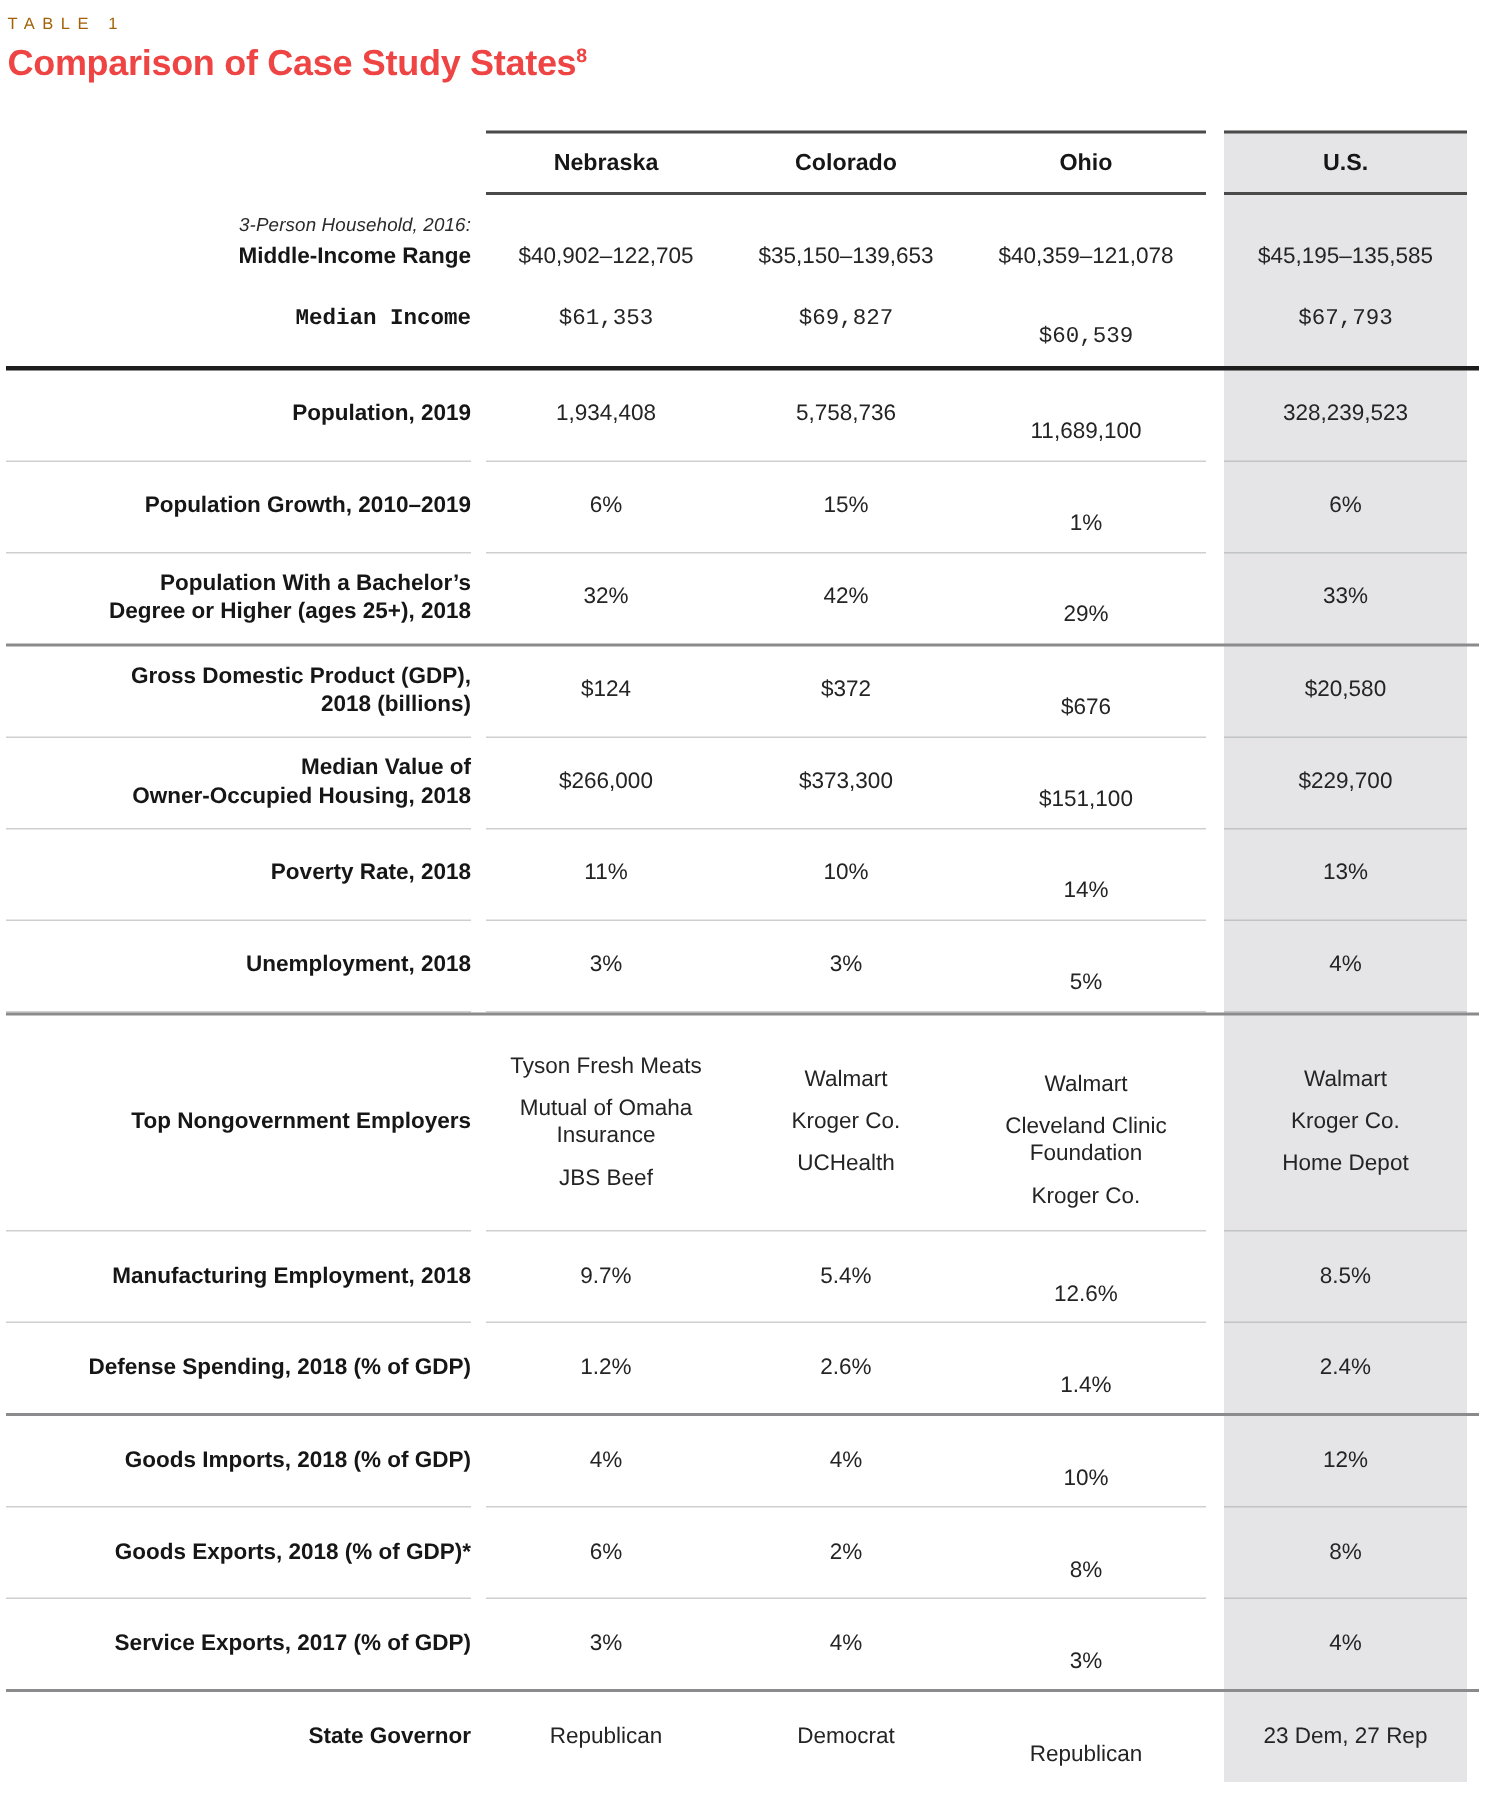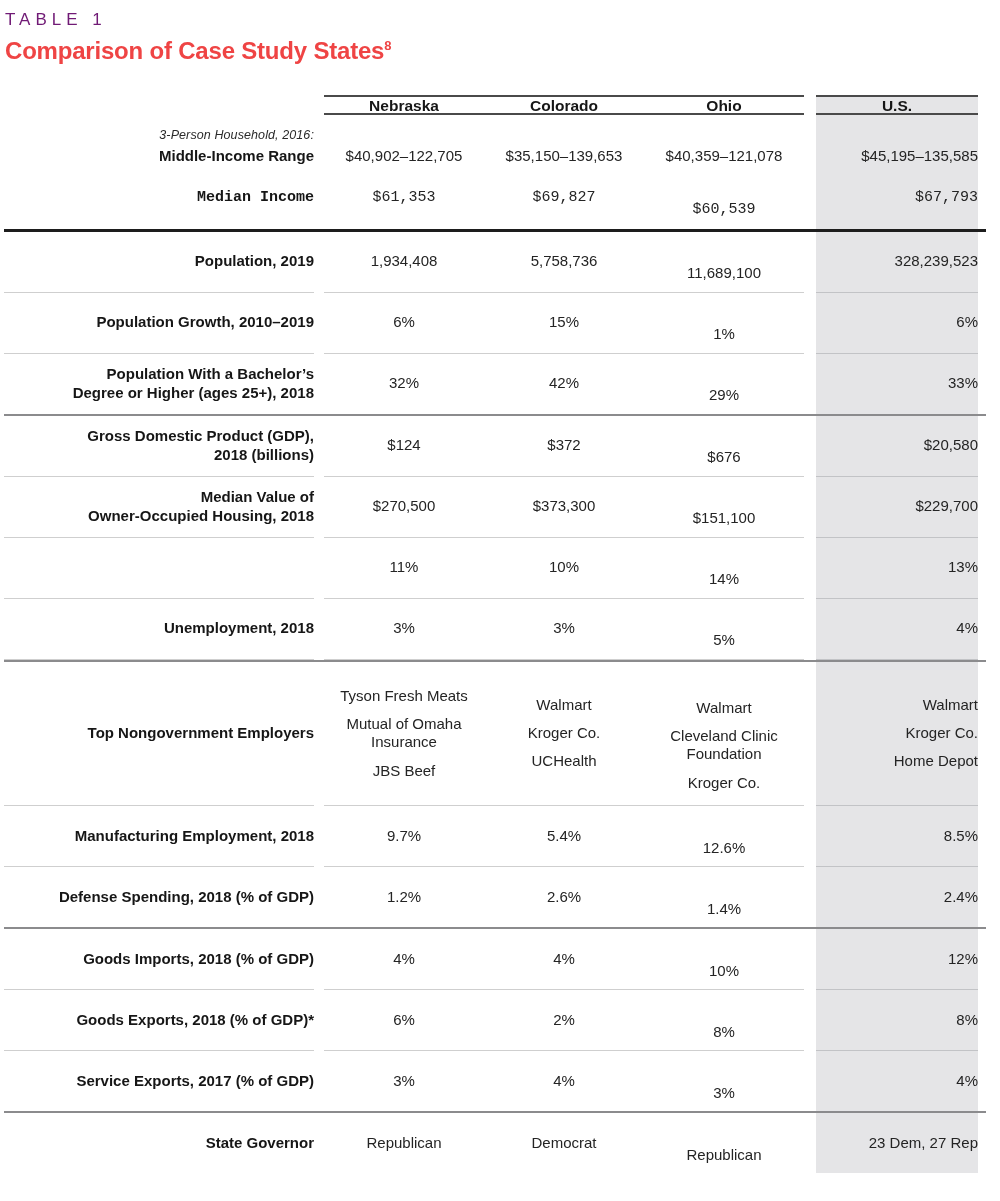--- a/index.html
+++ b/index.html
@@ -6,43 +6,43 @@
   body {
     width: 1000px; height: 1201px; overflow: hidden;
     font-family: "Liberation Sans", sans-serif;
     color: #1c1c1c;
     -webkit-font-smoothing: antialiased;
   }
   .page { padding: 8px 14px 0 4px; }
 
   
   .eyebrow {
-    font-size: 17px; letter-spacing: 5px; font-weight: 400;
-    color: #701a75; margin: 2px 0 0 1px;
+    font-size: 11px; letter-spacing: 5px; font-weight: 400;
+    color: #a16207; margin: 2px 0 0 1px;
   }
   .title {
     font-size: 24px; font-weight: 700; color: #ef4444;
     margin: 7px 0 0 1px; letter-spacing: -0.2px;
   }
   .title sup { font-size: 13px; }
 
   
   .table-wrap { position: relative; width: 982px; margin-top: 30px; }
   .us-band {
     position: absolute; top: 0; bottom: 0; left: 812px; width: 162px;
     background: var(--accent-us-column-bg, #e5e5e7); z-index: 0;
   }
   .grid {
     position: relative; z-index: 1;
     display: grid;
     grid-template-columns: 310px 10px 160px 160px 160px 12px 162px 8px;
   }
 
   
-  .thead { align-items: center; height: 16px; }
+  .thead { align-items: center; height: 39px; }
   .thead .hcell {
     text-align: center; font-weight: 700; font-size: 15.5px; color: #161616;
   }
   .hc0 { grid-column: 3; } .hc1 { grid-column: 4; } .hc2 { grid-column: 5; } .hc3 { grid-column: 7; }
 
   
   .divider { position: relative; z-index: 1; }
   .divider .seg { display: block; }
   .seg-label { grid-column: 1; }
   .seg-data  { grid-column: 3 / 6; }
@@ -65,21 +65,21 @@
     font-weight: 700; font-size: 15px; line-height: 1.25; color: #161616;
     white-space: pre-line;
   }
   .label-note {
     font-weight: 400; font-style: italic; font-size: 12.5px;
     color: #2a2a2a; margin-bottom: 4px; letter-spacing: 0.1px;
   }
   .value-cell {
     text-align: center; font-size: 15px; color: #242424; line-height: 1.25;
   }
-  .c0 { grid-column: 3; } .c1 { grid-column: 4; } .c2 { grid-column: 5; margin-top: 24px; } .c3 { grid-column: 7; text-align: right; }
+  .c0 { grid-column: 3; } .c1 { grid-column: 4; } .c2 { grid-column: 5; margin-top: 24px; } .c3 { grid-column: 7; }
 
   .trow.income-range { align-items: end; min-height: 47px; padding: 4px 0 7px; }
   .trow.income-median { min-height: 35px; padding: 4px 0 9px; font-family: Liberation Mono, monospace; }
 
   .trow.tall { padding: 13px 0; }
   .trow.tall .value-cell {
     display: flex; flex-direction: column; justify-content: center;
     gap: 10px; align-self: center;
   }
   .employer { line-height: 1.22; }
@@ -174,31 +174,32 @@
           <div class="value-cell c3">$20,580</div>
         </div>
         <div class="divider thin grid">
           <div class="seg seg-label"></div>
           <div class="seg seg-data"></div>
           <div class="seg seg-us"></div>
         </div>
         <div class="grid trow">
           <div class="label-cell"><div class="label-text">Median Value of
 Owner-Occupied Housing, 2018</div></div>
-          <div class="value-cell c0">$270,500</div>
+          <div class="value-cell c0">$266,000</div>
           <div class="value-cell c1">$373,300</div>
           <div class="value-cell c2">$151,100</div>
           <div class="value-cell c3">$229,700</div>
         </div>
         <div class="divider thin grid">
           <div class="seg seg-label"></div>
           <div class="seg seg-data"></div>
           <div class="seg seg-us"></div>
         </div>
         <div class="grid trow">
+          <div class="label-cell"><div class="label-text">Poverty Rate, 2018</div></div>
           <div class="value-cell c0">11%</div>
           <div class="value-cell c1">10%</div>
           <div class="value-cell c2">14%</div>
           <div class="value-cell c3">13%</div>
         </div>
         <div class="divider thin grid">
           <div class="seg seg-label"></div>
           <div class="seg seg-data"></div>
           <div class="seg seg-us"></div>
         </div>

